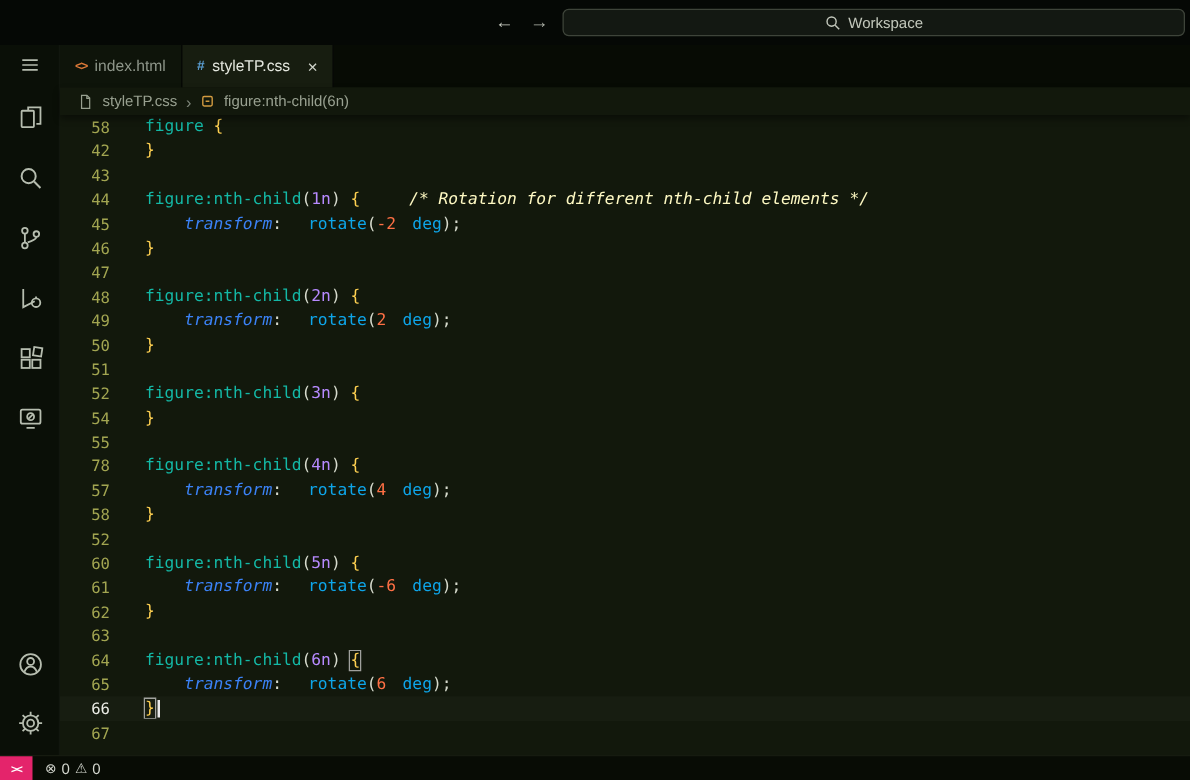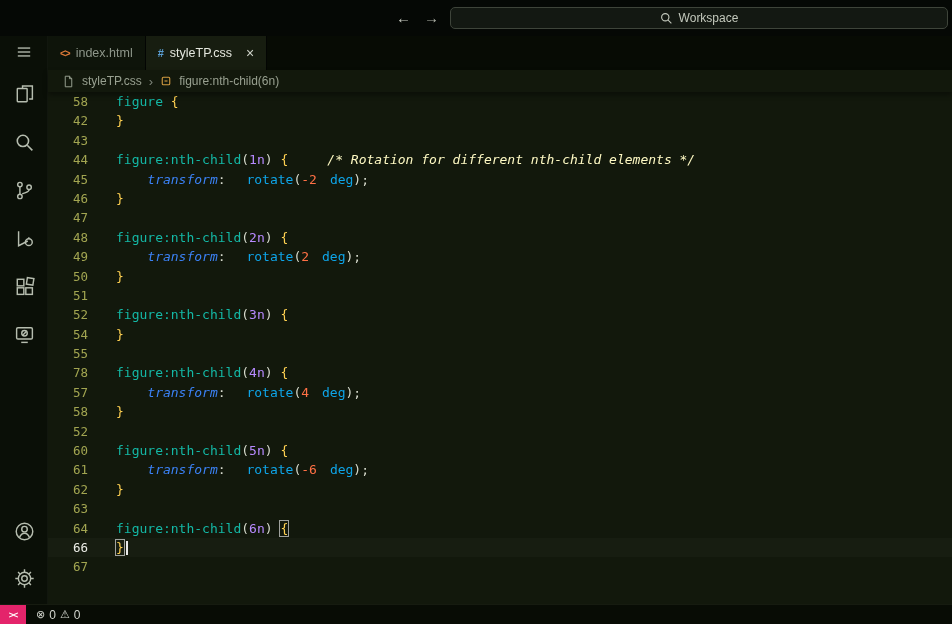--- a/index.html
+++ b/index.html
@@ -282,20 +282,24 @@
           <span class="code-text"><span class="tk-brace">}</span></span>
         </div>
         <div class="code-line">
           <span class="gutter">63</span>
           <span class="code-text"></span>
         </div>
         <div class="code-line">
           <span class="gutter">64</span>
           <span class="code-text"><span class="tk-sel">figure:nth-child</span><span class="tk-punc">(</span><span class="tk-arg">6n</span><span class="tk-punc">)</span><span class="tk-punc"> </span><span class="tk-brace boxed">{</span></span>
         </div>
+        <div class="code-line">
+          <span class="gutter">65</span>
+          <span class="code-text"><span class="tk-punc">    </span><span class="tk-prop">transform</span><span class="tk-punc">:</span><span class="tk-punc"> </span><span class="tk-fn">rotate</span><span class="tk-punc">(</span><span class="tk-num">6</span><span class="tk-fn">deg</span><span class="tk-punc">)</span><span class="tk-punc">;</span></span>
+        </div>
         <div class="code-line active">
           <span class="gutter">66</span>
           <span class="code-text"><span class="tk-brace boxed">}</span><span class="tk-cursor"></span></span>
         </div>
         <div class="code-line">
           <span class="gutter">67</span>
           <span class="code-text"></span>
         </div>
       </div>
   </div>

